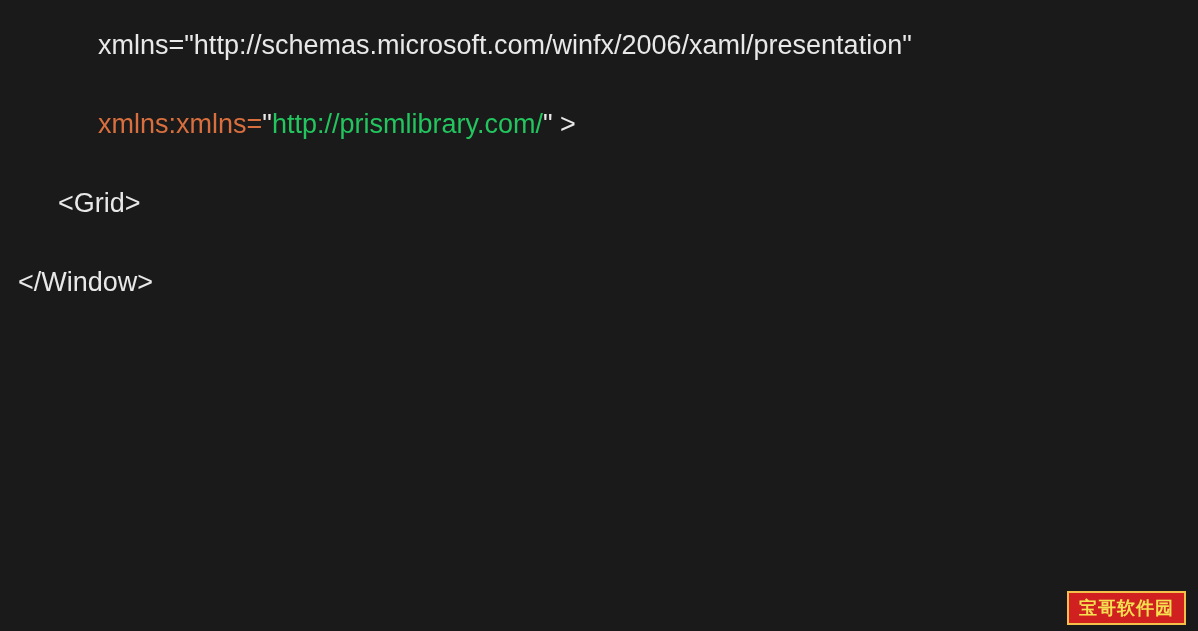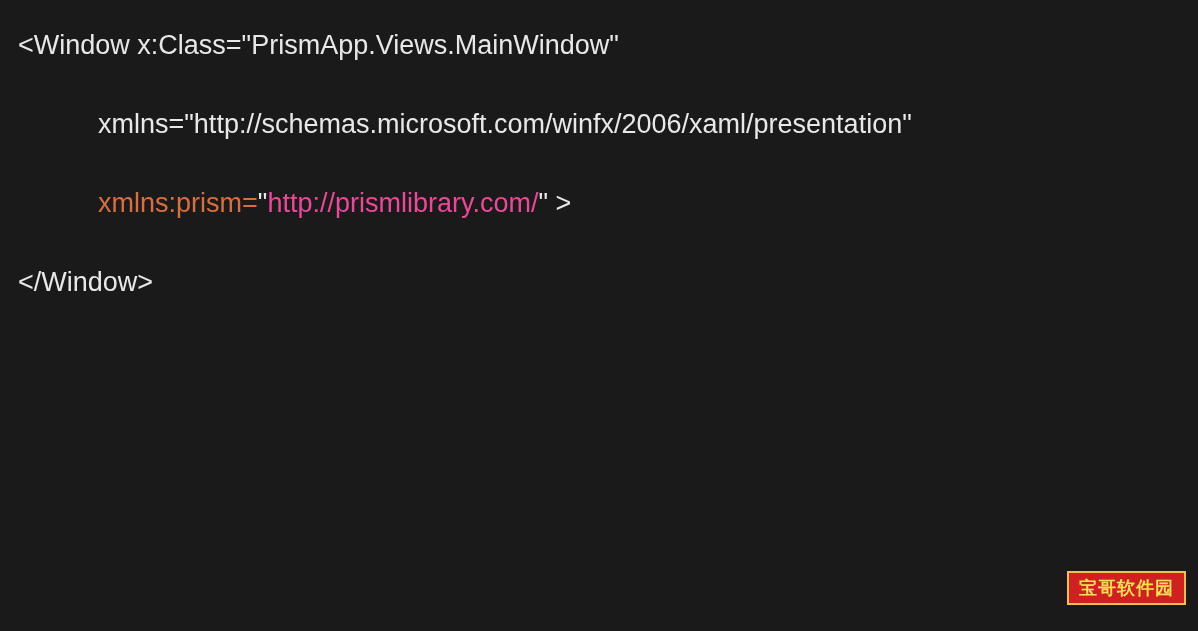--- a/index.html
+++ b/index.html
@@ -20,38 +20,38 @@
   .code-line {
     margin-bottom: 44px;
     white-space: pre;
   }
   .code-line:last-child {
     margin-bottom: 0;
   }
   .indent1 { padding-left: 80px; }
   .indent0-5 { padding-left: 40px; }
   .orange { color: #d96f3e; }
-  .green { color: #ec4899; }
+  .green { color: #22c55e; }
   .watermark {
     position: absolute;
     right: 12px;
-    bottom: 26px;
+    bottom: 6px;
     background: #d02020;
     border: 2px solid #f5c04a;
     color: #f5e050;
     font-weight: bold;
     font-size: 18px;
     padding: 3px 10px 3px 10px;
     font-family: Liberation Serif, serif;
     letter-spacing: 1px;
   }
 </style>
 </head>
 <body>
 
 <div class="code-block">
-  <div class="code-line">&lt;Window x:Class="PrismApp.Views.MainWindow"</div>
   <div class="code-line indent1">xmlns="http://schemas.microsoft.com/winfx/2006/xaml/presentation"</div>
-  <div class="code-line indent1"><span class="orange">xmlns:prism=</span><span>"</span><span class="green">http://prismlibrary.com/</span><span>"</span><span> &gt;</span></div>
+  <div class="code-line indent1"><span class="orange">xmlns:xmlns=</span><span>"</span><span class="green">http://prismlibrary.com/</span><span>"</span><span> &gt;</span></div>
+  <div class="code-line indent0-5">&lt;Grid&gt;</div>
   <div class="code-line">&lt;/Window&gt;</div>
 </div>
 
 <div class="watermark">宝哥软件园</div>
 
 </body></html>

